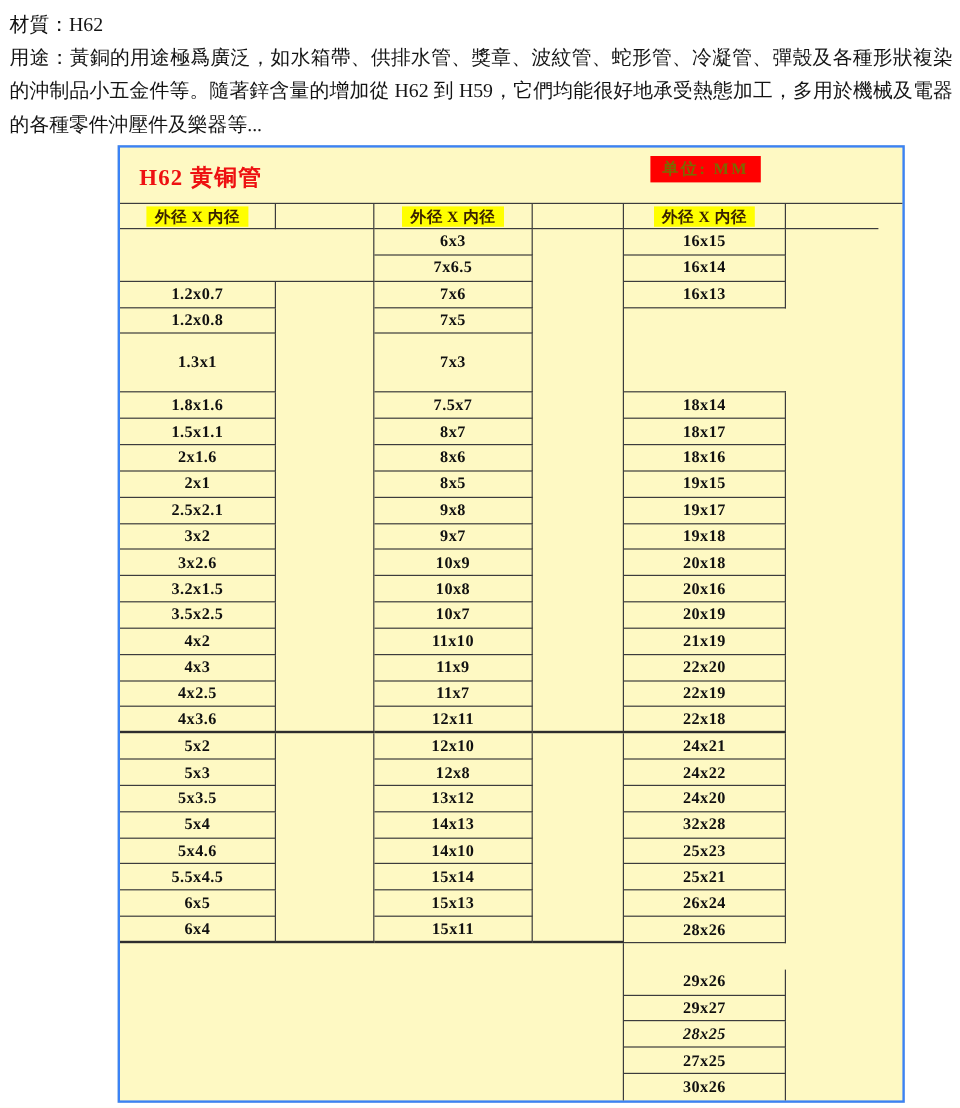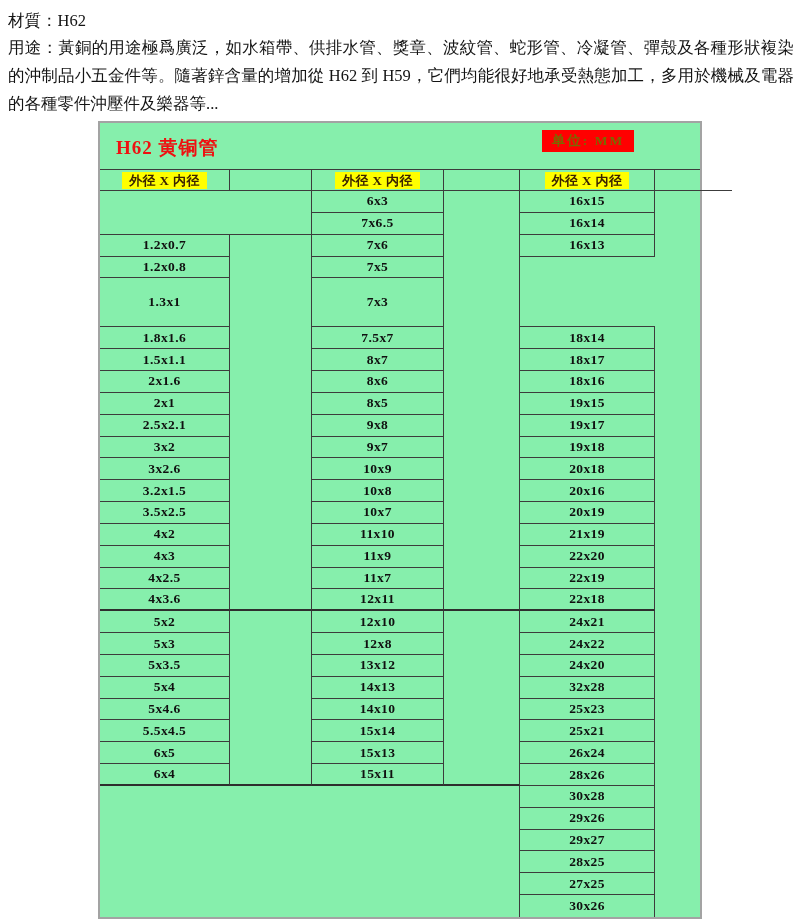--- a/index.html
+++ b/index.html
@@ -4,22 +4,22 @@
 <style>
   * { box-sizing: border-box; margin: 0; padding: 0; }
   html, body { width: 800px; height: 923px; background: #ffffff; overflow: hidden; }
   body { font-family: "Liberation Serif", "DejaVu Serif", serif; position: relative; }
 
   .intro { position: absolute; left: 0; top: 0; width: 800px; padding: 7px 6px 0 8px; color: #141414; }
   .intro .material { font-size: 16.5px; line-height: 27px; }
   .intro .usage { font-size: 16.5px; line-height: 28px; text-align: justify; }
 
   .brass-table {
-    position: absolute; left: 98px; top: 121px; width: 604px;
-    border: 2px solid #a3a3a3; background: #86efac;
+    position: absolute; left: 98px; top: 121px; width: 656px;
+    border: 2px solid #3b82f6; background: #fef9c3;
   }
 
   .title-row { position: relative; height: 47px; border-bottom: 1px solid #3c3c3c; }
   .table-title {
     position: absolute; left: 16px; top: 12px;
     color: var(--title-red, #ee1111); font-weight: bold; font-size: 19px; letter-spacing: 1px;
   }
   .unit-badge {
     position: absolute; left: 442px; top: 7px; min-width: 92px; text-align: center;
     background: var(--unit-bg, #ff0000); color: var(--unit-text, #7a6a00);
@@ -296,30 +296,27 @@
       </div>
       <div class="cell" style="grid-area: 25 / 5 / span 1 / span 1;">
         <span>25x21</span>
       </div>
       <div class="cell" style="grid-area: 26 / 5 / span 1 / span 1;">
         <span>26x24</span>
       </div>
       <div class="cell" style="grid-area: 27 / 5 / span 1 / span 1;">
         <span>28x26</span>
       </div>
-      <div class="cell" style="grid-area: 28 / 5 / span 1 / span 1;">
-        <span>30x28</span>
-      </div>
       <div class="cell" style="grid-area: 29 / 5 / span 1 / span 1;">
         <span>29x26</span>
       </div>
       <div class="cell" style="grid-area: 30 / 5 / span 1 / span 1;">
         <span>29x27</span>
       </div>
-      <div class="cell" style="grid-area: 31 / 5 / span 1 / span 1;">
+      <div class="cell" style="grid-area: 31 / 5 / span 1 / span 1; font-style: italic;">
         <span>28x25</span>
       </div>
       <div class="cell" style="grid-area: 32 / 5 / span 1 / span 1;">
         <span>27x25</span>
       </div>
       <div class="cell no-b" style="grid-area: 33 / 5 / span 1 / span 1;">
         <span>30x26</span>
       </div>
     </div>
 </div>

